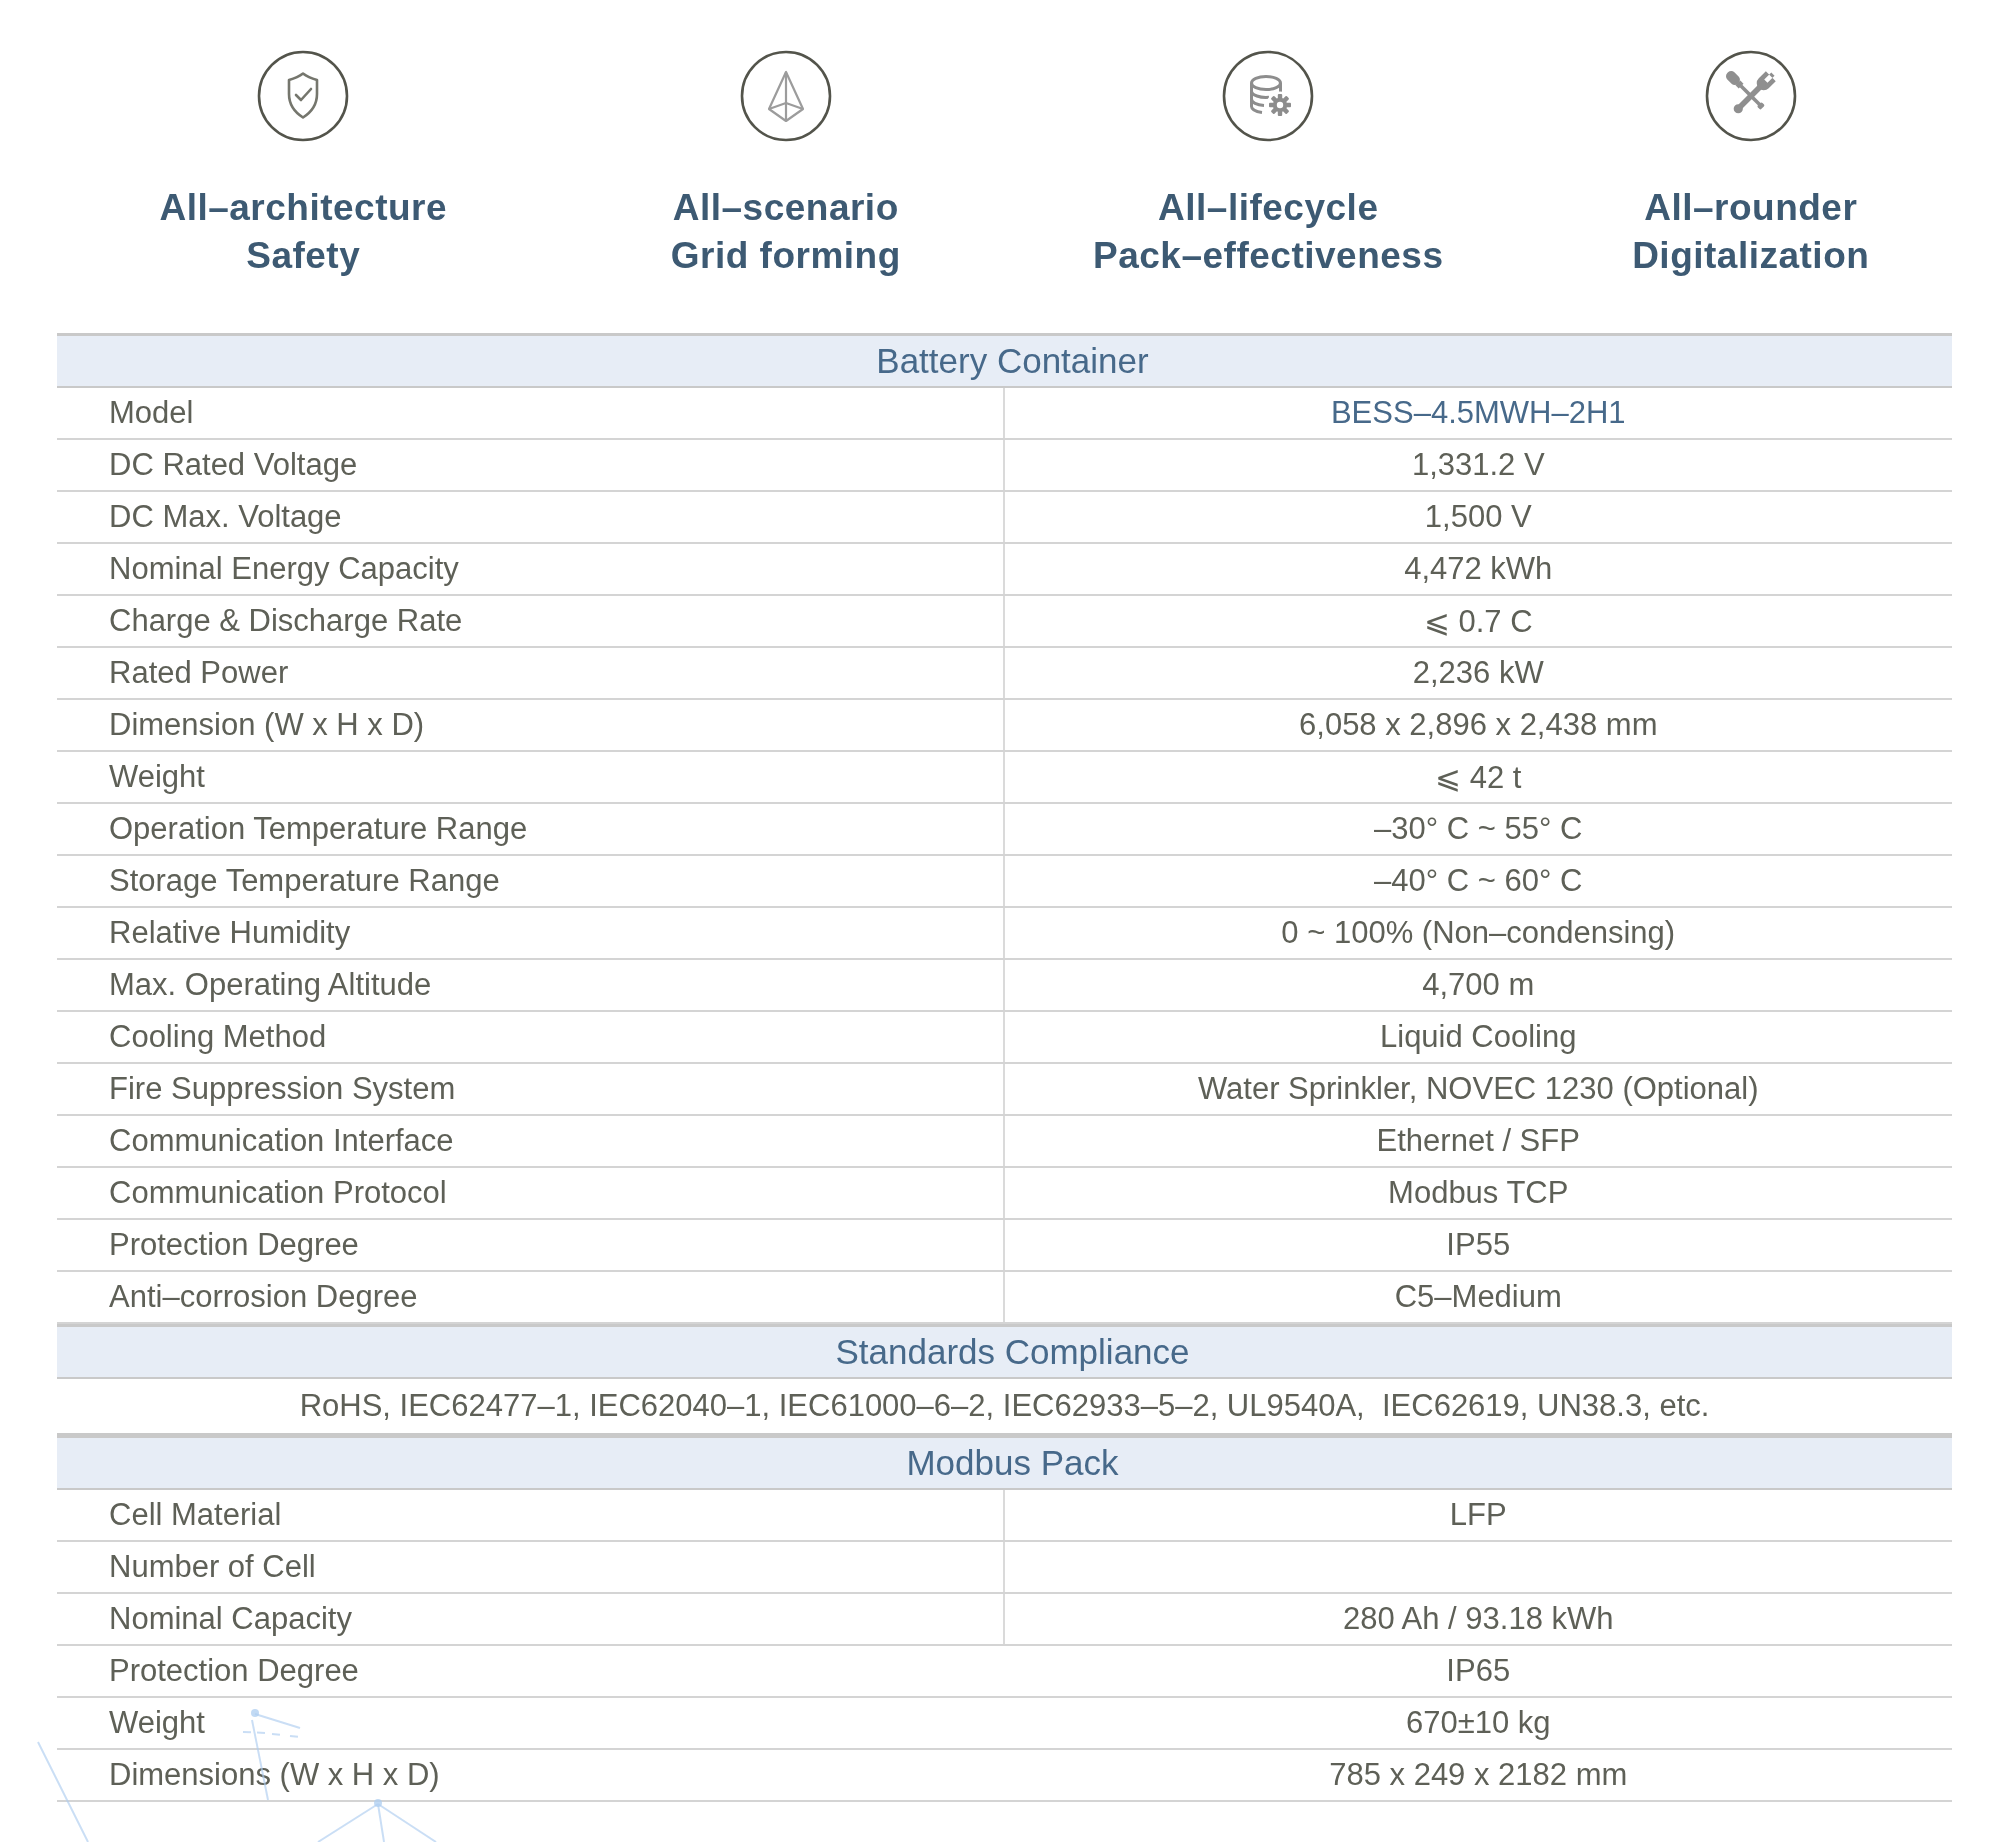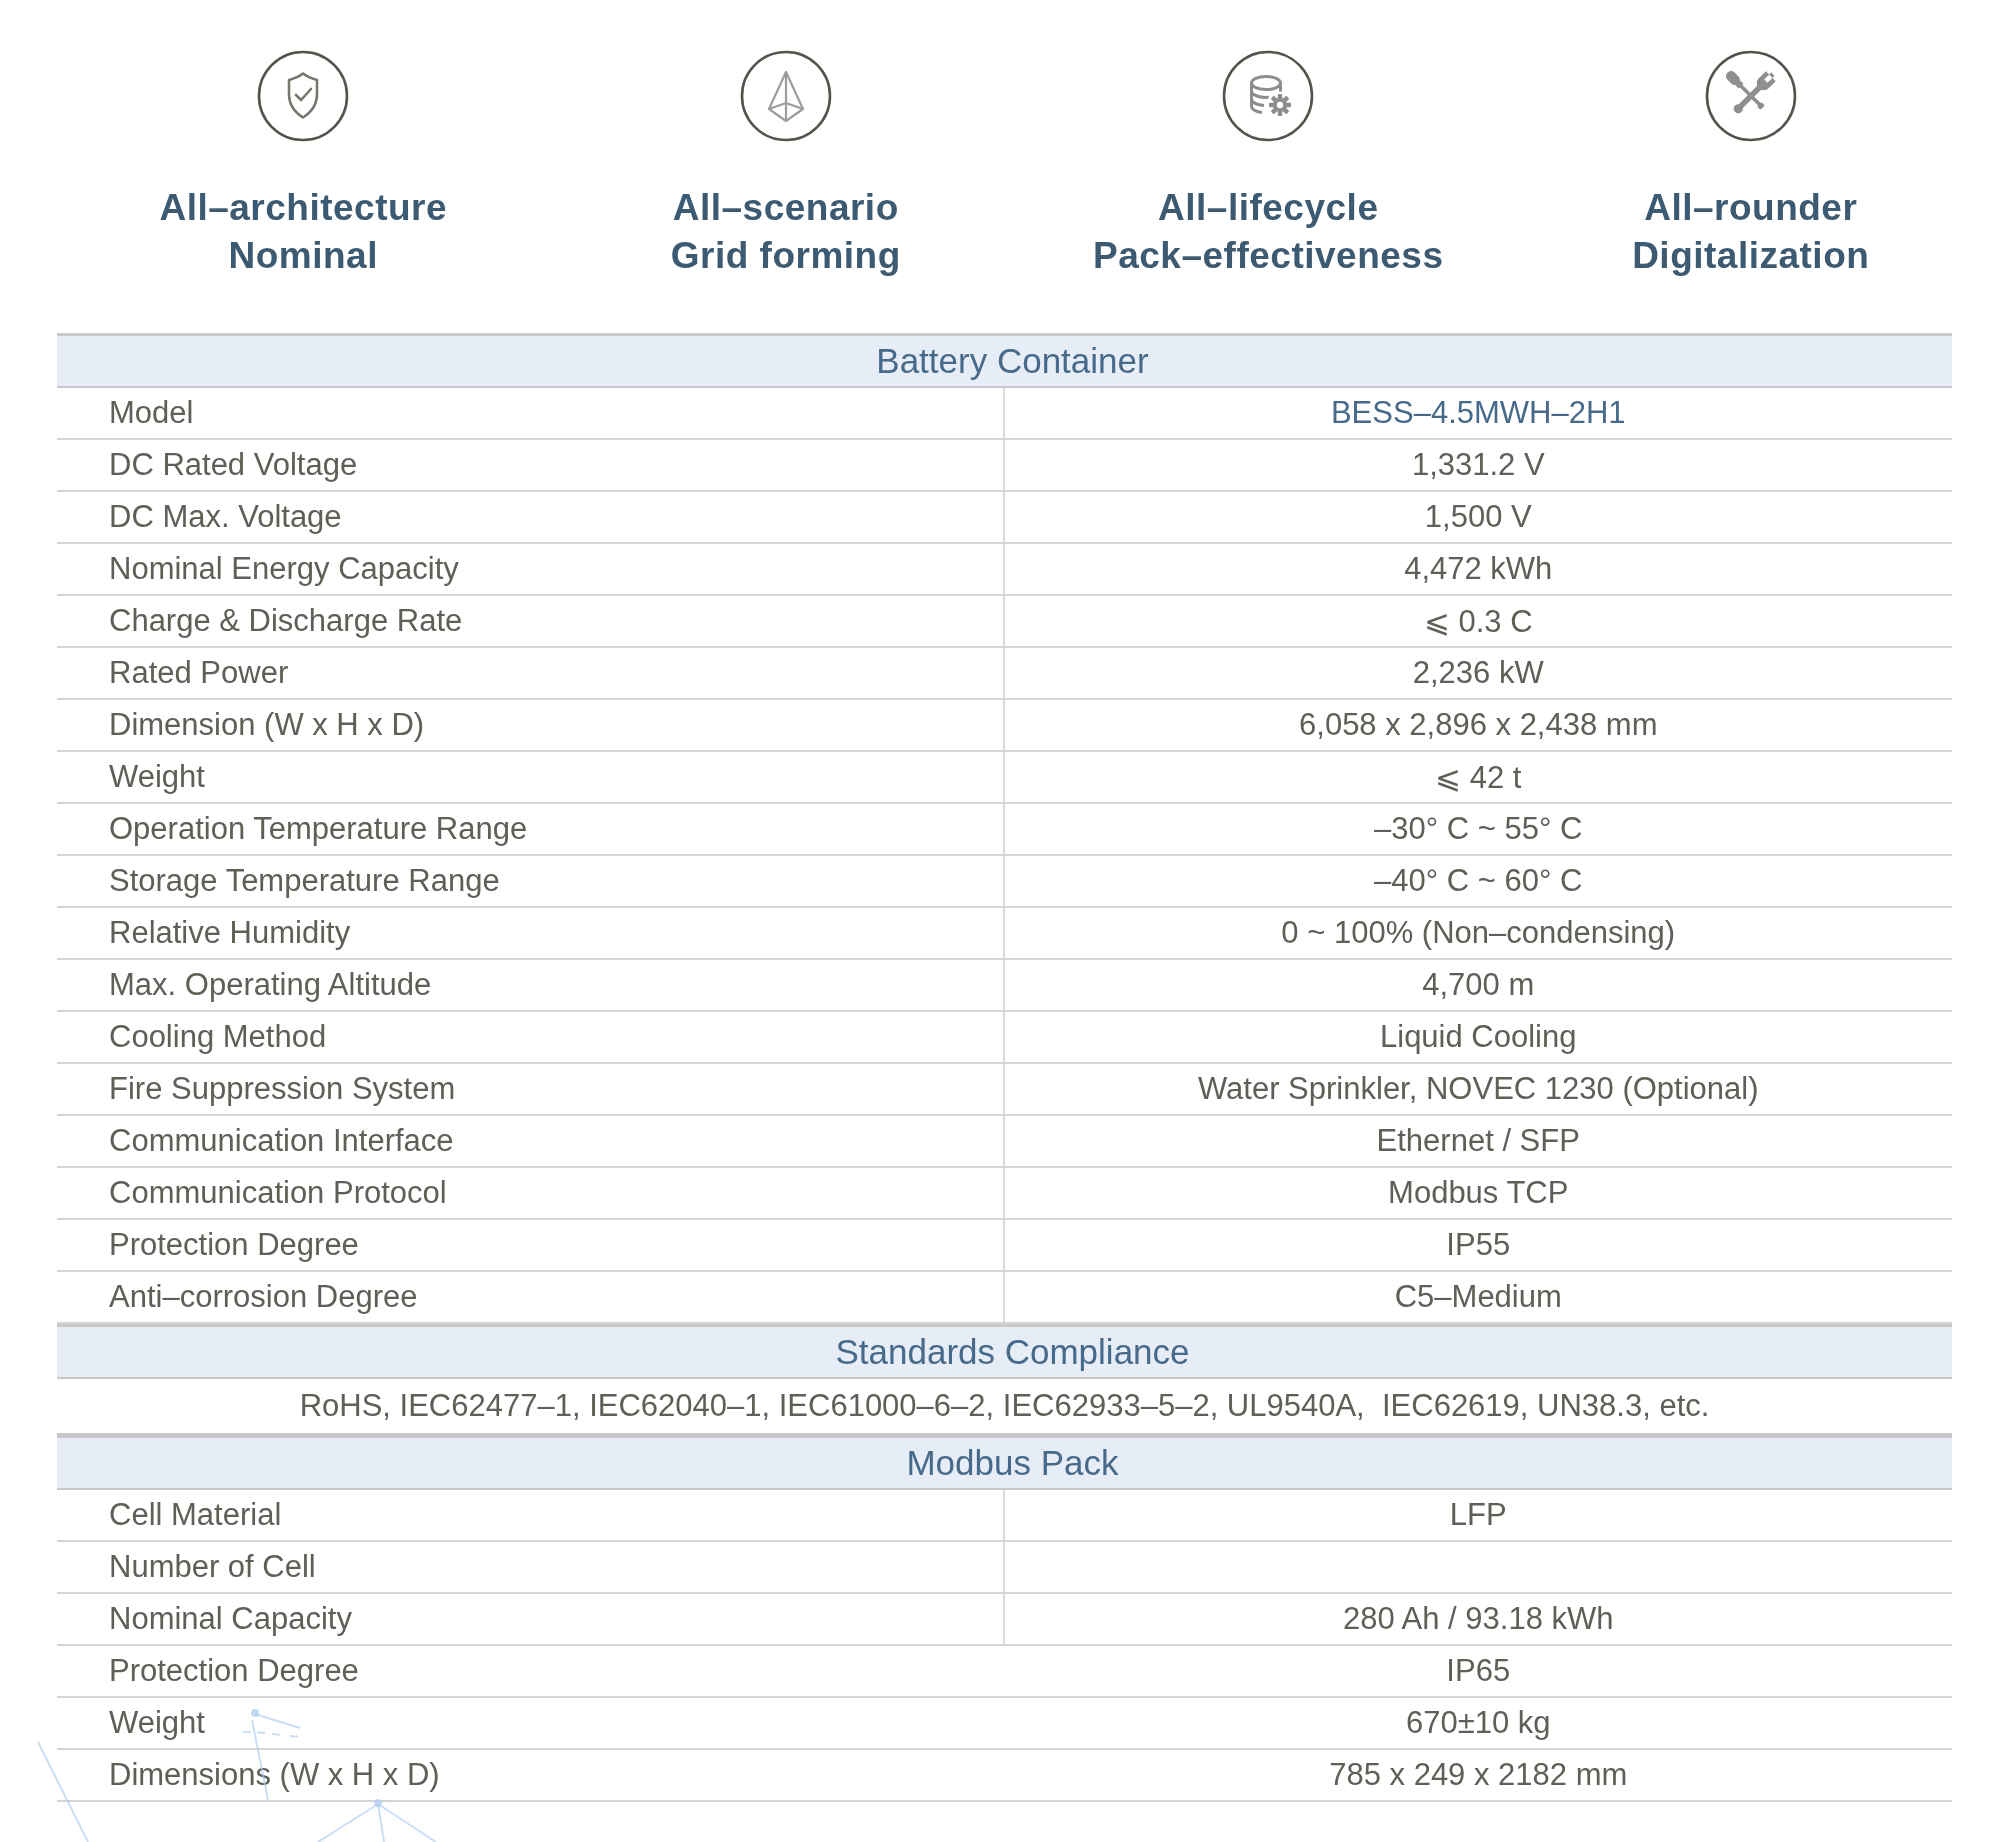--- a/index.html
+++ b/index.html
@@ -56,21 +56,21 @@
   <div class="feature">
     <span class="icon-wrap">
       <svg viewBox="0 0 96 96" width="96" height="96">
         <circle cx="48" cy="48" r="44" fill="none" stroke="#53544b" stroke-width="2.6"></circle>
         <path d="M34 32 C39 30.5 44 28.5 48 25.5 C52 28.5 57 30.5 62 32 L62 46 C62 58.5 53.5 66 48 69.5 C42.5 66 34 58.5 34 46 Z" fill="none" stroke="#75766d" stroke-width="2.6" stroke-linejoin="round"></path>
         <polyline points="41,47 46,52 56,41" fill="none" stroke="#75766d" stroke-width="2.6" stroke-linecap="round" stroke-linejoin="round"></polyline>
       </svg>
     </span>
     <div class="caption">
       <div>All–architecture</div>
-      <div>Nominal</div>
+      <div>Safety</div>
     </div>
   </div>
 
   <div class="feature">
     <span class="icon-wrap">
       <svg viewBox="0 0 96 96" width="96" height="96">
         <circle cx="48" cy="48" r="44" fill="none" stroke="#53544b" stroke-width="2.6"></circle>
         <g fill="none" stroke="#9c9c9c" stroke-width="2.2" stroke-linejoin="round">
           <path d="M48 24 L31 61 L48 73 L65 61 Z"></path>
           <path d="M48 24 L48 73"></path>
@@ -156,21 +156,21 @@
     <div class="spec-row">
       <div class="cell label">DC Max. Voltage</div>
       <div class="cell value">1,500 V</div>
     </div>
     <div class="spec-row">
       <div class="cell label">Nominal Energy Capacity</div>
       <div class="cell value">4,472 kWh</div>
     </div>
     <div class="spec-row">
       <div class="cell label">Charge &amp; Discharge Rate</div>
-      <div class="cell value">⩽ 0.3 C</div>
+      <div class="cell value">⩽ 0.7 C</div>
     </div>
     <div class="spec-row">
       <div class="cell label">Rated Power</div>
       <div class="cell value">2,236 kW</div>
     </div>
     <div class="spec-row">
       <div class="cell label">Dimension (W x H x D)</div>
       <div class="cell value">6,058 x 2,896 x 2,438 mm</div>
     </div>
     <div class="spec-row">

